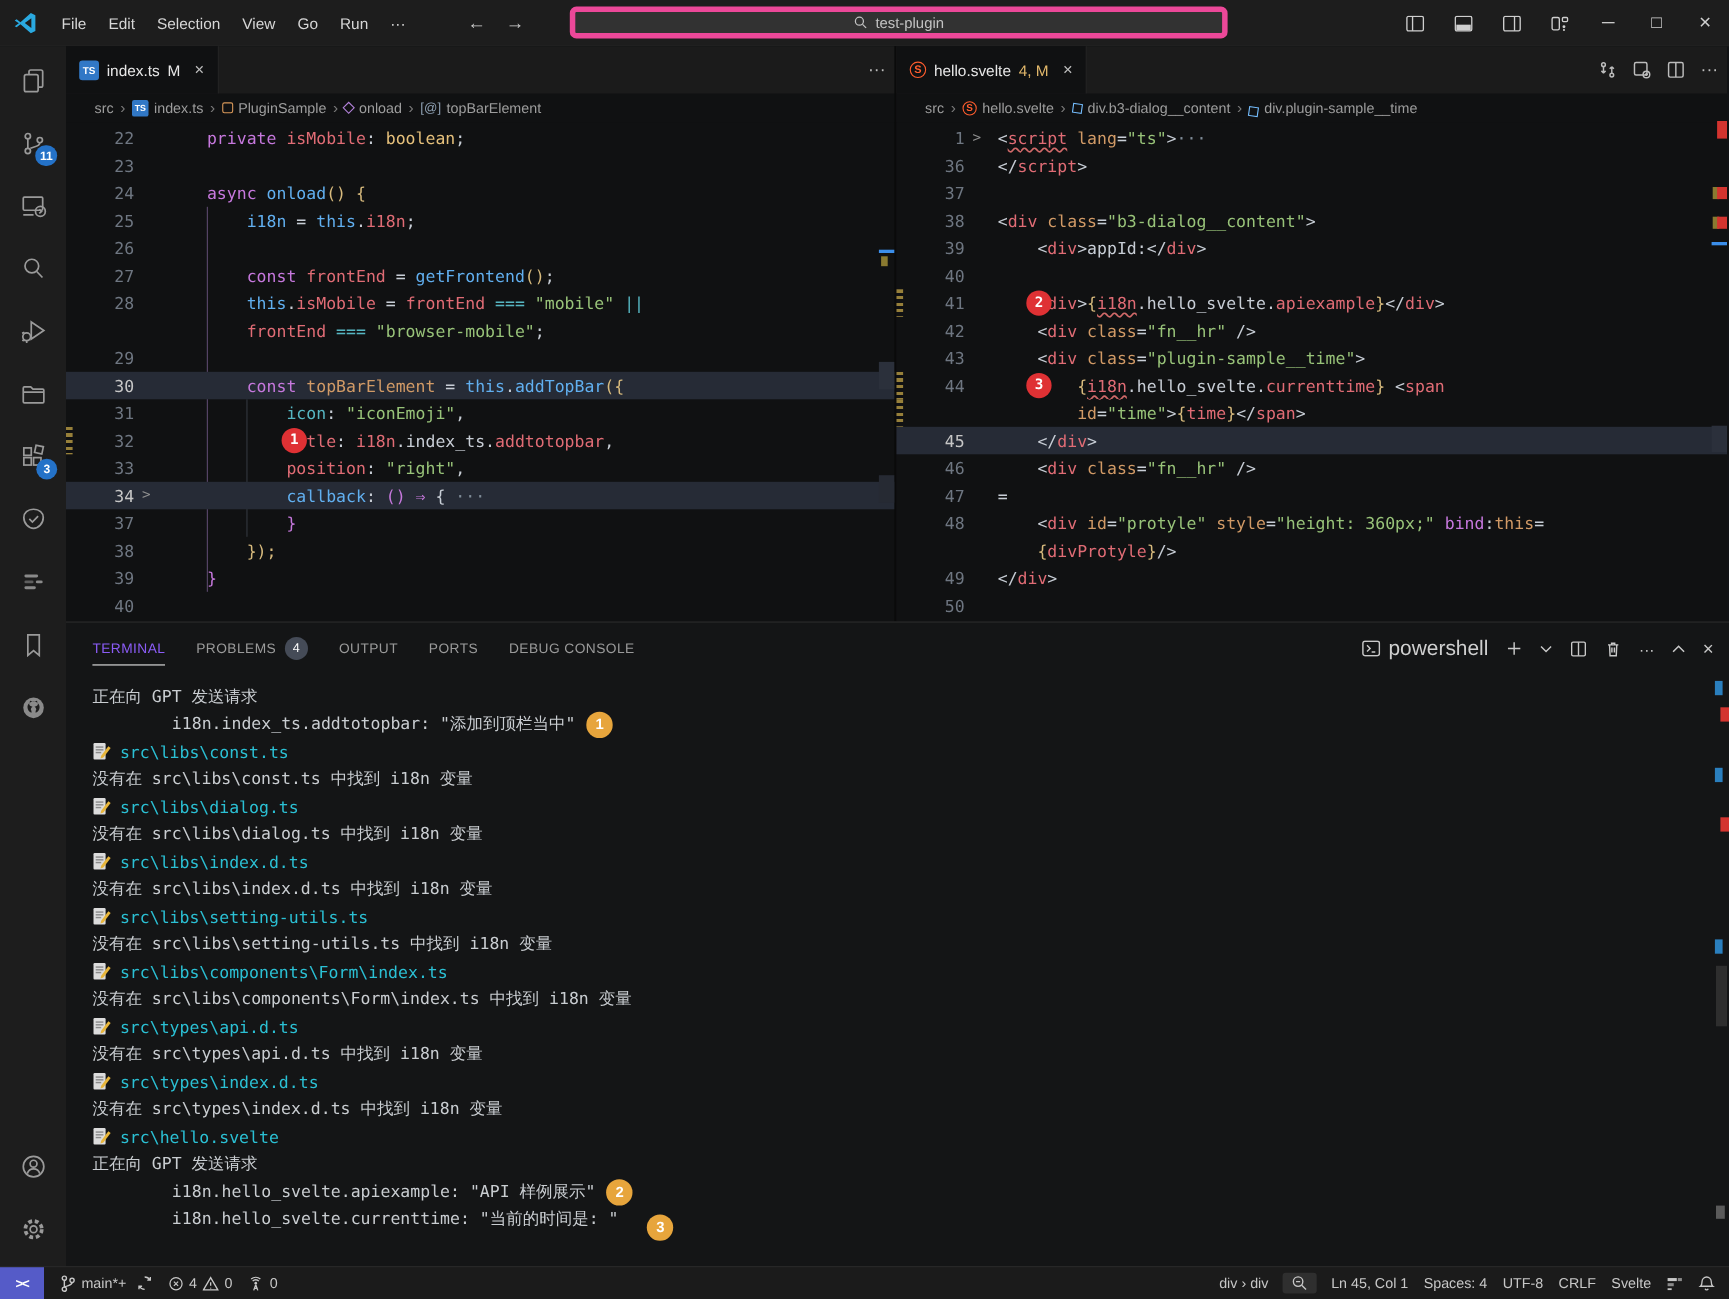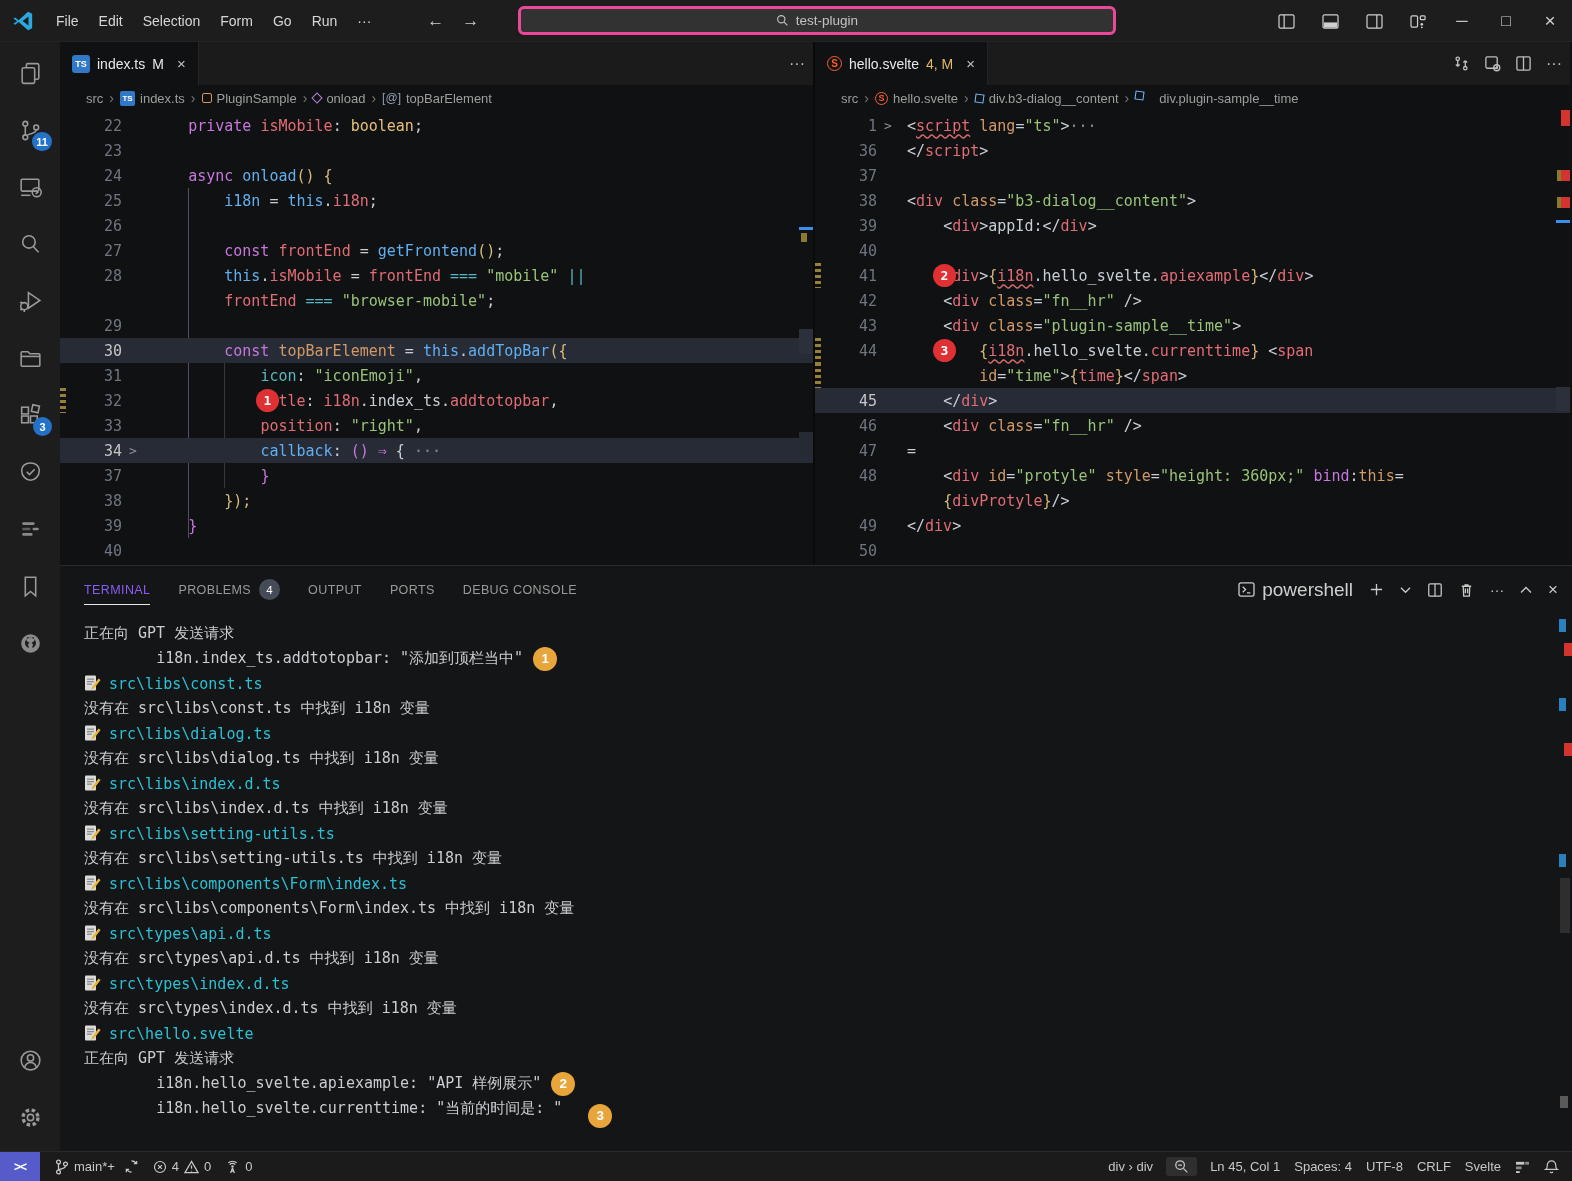--- a/index.html
+++ b/index.html
@@ -5,21 +5,21 @@
   * { margin:0; padding:0; box-sizing:border-box; }
   html,body { width:1572px; height:1181px; background:#111214; overflow:hidden;
               font-family:"Liberation Sans", sans-serif; color:#cccccc; }
   .mono { font-family:"DejaVu Sans Mono","Liberation Mono",monospace; }
 
   
   #titlebar { height:42px; background:#1d1d1d; display:flex; align-items:center; position:relative; border-bottom:1px solid #222; }
   #vscode-logo { width:26px; margin:0 8px 0 12px; display:flex; }
   .menu-item { padding:0 10px; font-size:14px; color:#d6d6d6; height:28px; line-height:28px; border-radius:5px; cursor:default; }
   #nav-arrows { display:flex; align-items:center; margin-left:46px; gap:18px; color:#cfcfcf; font-size:17px; }
-  #searchbox { position:absolute; left:518px; top:6px; width:598px; height:29px; background:#323232; border:3px solid #ec4899; border-radius:6px; display:flex; align-items:center; justify-content:center; gap:7px; color:#c3c3c3; font-size:13.5px; }
+  #searchbox { position:absolute; left:518px; top:6px; width:598px; height:29px; background:#323232; border:5px solid #ec4899; border-radius:6px; display:flex; align-items:center; justify-content:center; gap:7px; color:#c3c3c3; font-size:13.5px; }
   #win-icons { position:absolute; right:0; top:0; height:42px; display:flex; align-items:center; }
   .win-ic { width:44px; height:42px; display:flex; align-items:center; justify-content:center; color:#cfcfcf; }
 
   
   #body-row { display:flex; height:1109px; }
   #activitybar { width:60px; background:#1d1d1d; display:flex; flex-direction:column; align-items:center; padding-top:8px; position:relative; }
   .act-item { width:48px; height:46px; display:flex; align-items:center; justify-content:center; position:relative; margin-bottom:11px; }
   .act-item svg { stroke:#9a9a9a; fill:none; stroke-width:1.5; }
   .act-badge { position:absolute; right:2px; bottom:2px; min-width:19px; height:19px; padding:0 4px; border-radius:10px; background:#2472c8; color:#fff; font-size:11px; font-weight:bold; display:flex; align-items:center; justify-content:center; }
   .act-spacer { flex:1; }
@@ -99,21 +99,21 @@
 <div id="titlebar">
   <span id="vscode-logo">
     <svg width="22" height="22" viewBox="0 0 24 24">
         <path fill="#2aa9e0" d="M17.5 2 7.2 11.2 3.4 8.3 1.5 9.3l4.1 2.9-4.1 2.9 1.9 1 3.8-2.9L17.5 22l4.5-2.1V4.1L17.5 2zm.5 5.2v9.6L11.5 12 18 7.2z"></path>
       </svg>
   </span>
   <div id="menu-bar" style="display:flex;">
       <div class="menu-item">File</div>
       <div class="menu-item">Edit</div>
       <div class="menu-item">Selection</div>
-      <div class="menu-item">Form</div>
+      <div class="menu-item">View</div>
       <div class="menu-item">Go</div>
       <div class="menu-item">Run</div>
       <div class="menu-item">···</div>
     </div>
   <div id="nav-arrows">
     <span>←</span>
     <span>→</span>
   </div>
   <div id="searchbox">
     <svg width="13" height="13" viewBox="0 0 16 16">
@@ -445,21 +445,21 @@
             <span style="display:inline-flex;align-items:center;gap:5px;">
               <span class="bci-svelte">S</span>
               <span>hello.svelte</span>
             </span>
             <span class="bc-sep">›</span>
             <span style="display:inline-flex;align-items:center;gap:5px;">
               <span class="bci-cube"></span>
               <span>div.b3-dialog__content</span>
             </span>
             <span class="bc-sep">›</span>
-            <span style="display:inline-flex;align-items:flex-start;gap:15px;">
+            <span style="display:inline-flex;align-items:flex-end;gap:5px;">
               <span class="bci-cube"></span>
               <span>div.plugin-sample__time</span>
             </span>
           </div>
         <div class="code mono" id="code-right">
             <div class="crow">
               <span class="mod"></span>
               <span class="lnum">1</span>
               <span class="fold">&gt;</span>
               <span class="ctext"><span class="tk wh">&lt;</span><span class="tk tag sq">script</span><span class="tk txt"> </span><span class="tk at">lang</span><span class="tk wh">=</span><span class="tk str">"ts"</span><span class="tk wh">&gt;</span><span class="tk dim">···</span></span>

